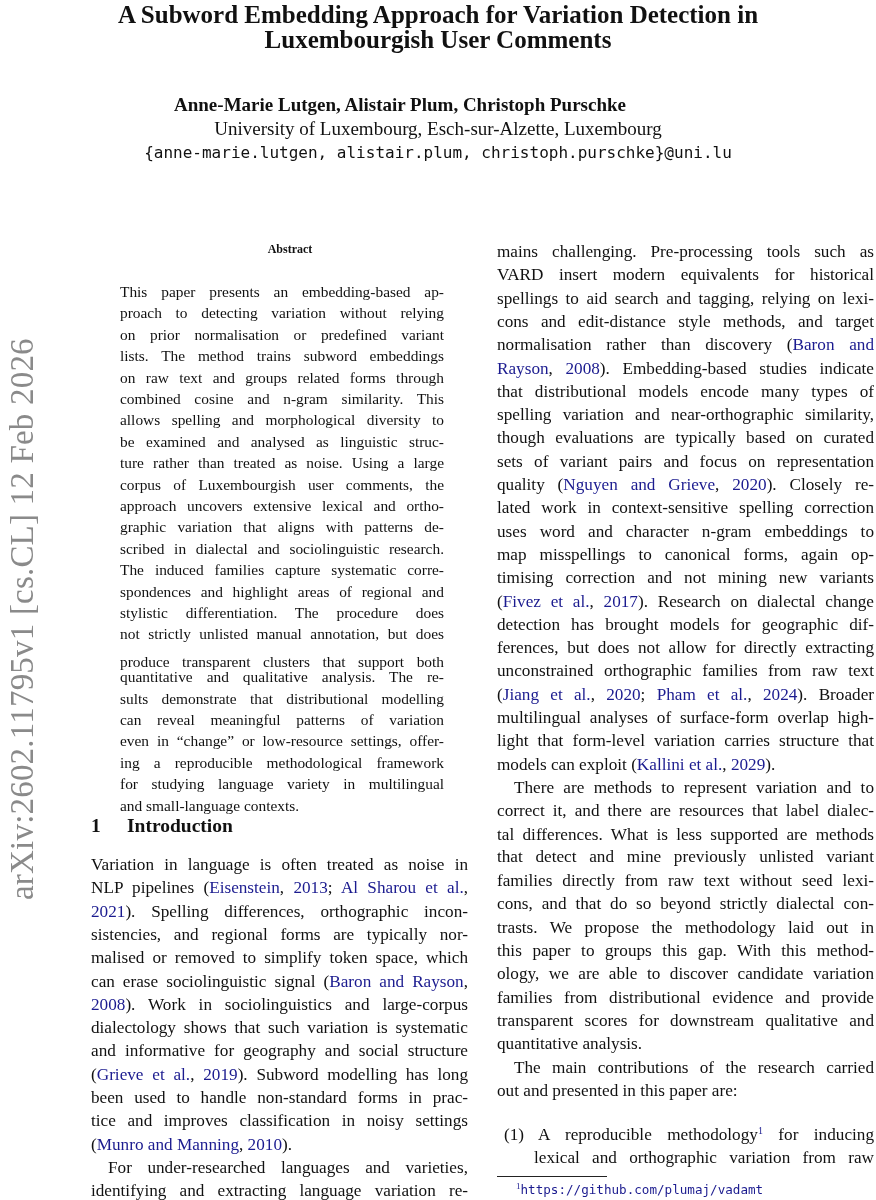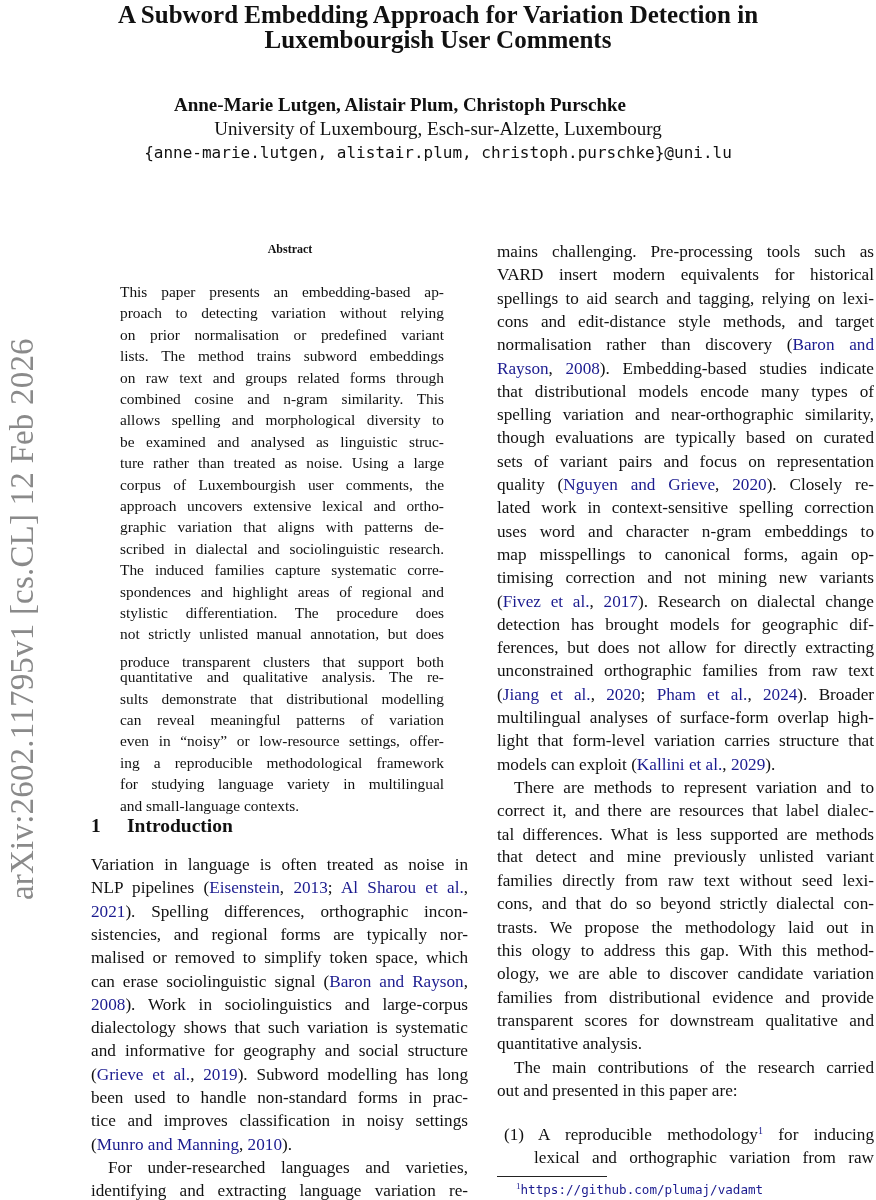--- a/index.html
+++ b/index.html
@@ -60,21 +60,21 @@
     <div class="line abs-line" style="top: 516.4px;">graphic variation that aligns with patterns de-</div>
     <div class="line abs-line" style="top: 537.8px;">scribed in dialectal and sociolinguistic research.</div>
     <div class="line abs-line" style="top: 559.2px;">The induced families capture systematic corre-</div>
     <div class="line abs-line" style="top: 580.6px;">spondences and highlight areas of regional and</div>
     <div class="line abs-line" style="top: 602px;">stylistic differentiation.  The procedure does</div>
     <div class="line abs-line" style="top: 623.4px;">not strictly unlisted manual annotation, but does</div>
     <div class="line abs-line" style="top: 626px; margin-top: 25px;">produce transparent clusters that support both</div>
     <div class="line abs-line" style="top: 666.2px;">quantitative and qualitative analysis.  The re-</div>
     <div class="line abs-line" style="top: 687.6px;">sults demonstrate that distributional modelling</div>
     <div class="line abs-line" style="top: 709px;">can reveal meaningful patterns of variation</div>
-    <div class="line abs-line" style="top: 730.4px;">even in “noisy” or low-resource settings, offer-</div>
+    <div class="line abs-line" style="top: 730.4px;">even in “change” or low-resource settings, offer-</div>
     <div class="line abs-line" style="top: 751.8px;">ing a reproducible methodological framework</div>
     <div class="line abs-line" style="top: 773.2px;">for studying language variety in multilingual</div>
     <div class="line abs-line last" style="top: 794.6px;">and small-language contexts.</div>
   </div>
 
 <div class="sec-head">
   <span class="num">1</span><span>Introduction</span>
 </div>
 
 <div id="left-col">
@@ -118,21 +118,21 @@
     <div class="line body-line rcol" style="top: 706px;"><span>multilingual analyses of surface-form overlap high-</span></div>
     <div class="line body-line rcol" style="top: 729.3px;"><span>light that form-level variation carries structure that</span></div>
     <div class="line body-line rcol last" style="top: 752.6px;"><span>models can exploit (</span><span class="cite">Kallini et al.</span><span>, </span><span class="cite">2029</span><span>).</span></div>
     <div class="line body-line rcol indent" style="top: 775.9px;"><span>There are methods to represent variation and to</span></div>
     <div class="line body-line rcol" style="top: 799.2px;"><span>correct it, and there are resources that label dialec-</span></div>
     <div class="line body-line rcol" style="top: 822.5px;"><span>tal differences. What is less supported are methods</span></div>
     <div class="line body-line rcol" style="top: 845px;"><span>that detect and mine previously unlisted variant</span></div>
     <div class="line body-line rcol" style="top: 869.1px;"><span>families directly from raw text without seed lexi-</span></div>
     <div class="line body-line rcol" style="top: 892.4px;"><span>cons, and that do so beyond strictly dialectal con-</span></div>
     <div class="line body-line rcol" style="top: 915.7px;"><span>trasts.  We propose the methodology laid out in</span></div>
-    <div class="line body-line rcol" style="top: 939px;"><span>this ology to address this gap.  With this method-</span></div>
+    <div class="line body-line rcol" style="top: 939px;"><span>this paper to groups this gap.  With this method-</span></div>
     <div class="line body-line rcol" style="top: 962.3px;"><span>ology, we are able to discover candidate variation</span></div>
     <div class="line body-line rcol" style="top: 985.6px;"><span>families from distributional evidence and provide</span></div>
     <div class="line body-line rcol" style="top: 1008.9px;"><span>transparent scores for downstream qualitative and</span></div>
     <div class="line body-line rcol last" style="top: 1032.2px;"><span>quantitative analysis.</span></div>
     <div class="line body-line rcol indent" style="top: 1055.5px;"><span>The main contributions of the research carried</span></div>
     <div class="line body-line rcol last" style="top: 1078.8px;"><span>out and presented in this paper are:</span></div>
   </div>
 
 <div class="line body-line rcol" style="top:1123px; left:504px; width:370px;">
   <span class="item-num">(1)</span><span>A reproducible methodology</span><sup class="fnref">1</sup><span> for inducing</span>

